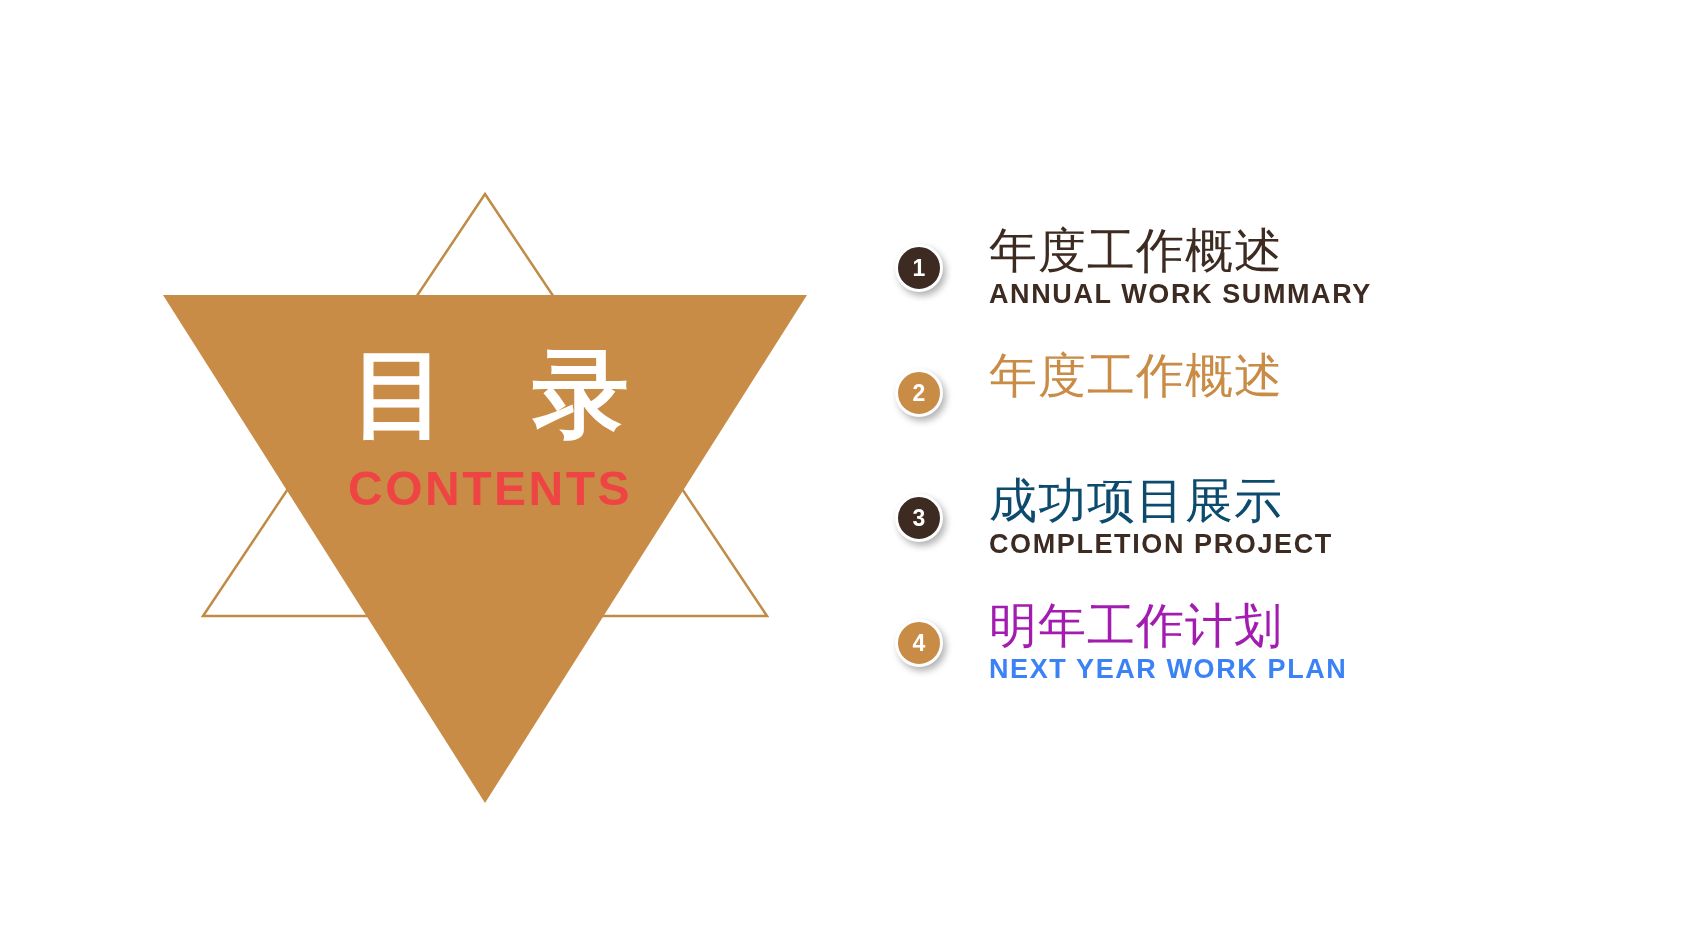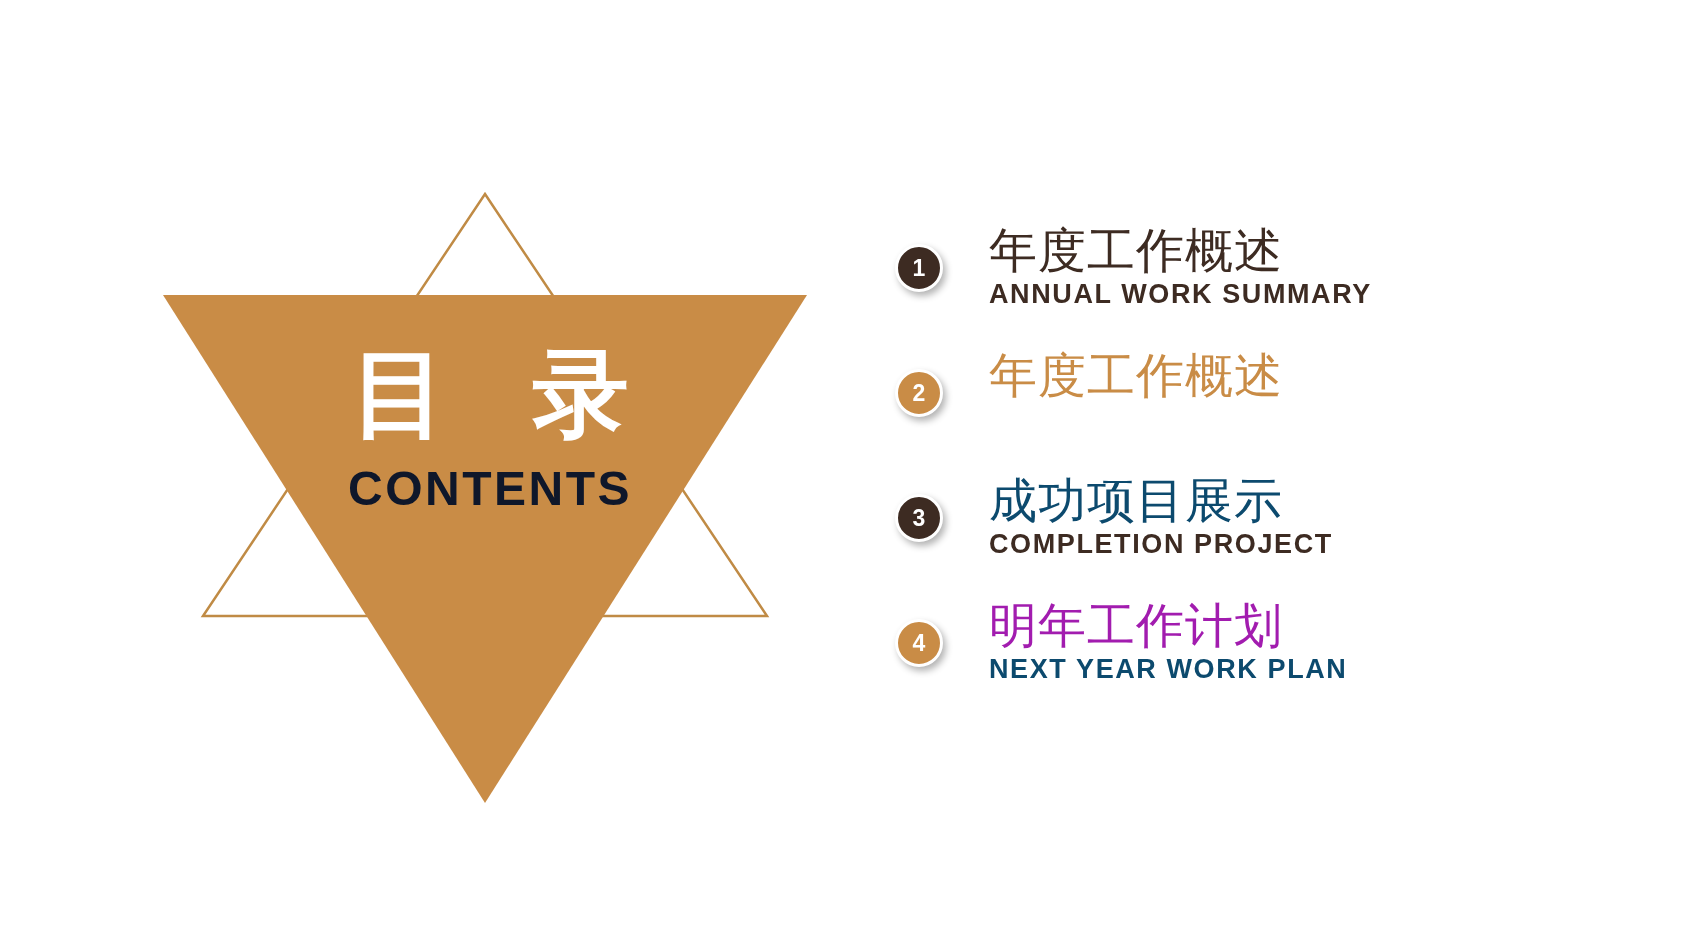--- a/index.html
+++ b/index.html
@@ -44,21 +44,21 @@
   .logo-title {
     color: #ffffff;
     font-size: 96px;
     font-weight: bold;
     letter-spacing: 26px;
     line-height: 1.08;
     text-indent: 26px;
     font-family: "DejaVu Sans", "Liberation Sans", sans-serif;
   }
   .logo-sub {
-    color: #0f172a;
+    color: #ef4444;
     font-size: 48px;
     font-weight: bold;
     letter-spacing: 2.5px;
     margin-top: 14px;
     font-family: "Liberation Sans", sans-serif;
   }
 
   
   .agenda {
     position: absolute;
@@ -148,18 +148,18 @@
       <div class="item-texts">
         <div class="cn" style="color:#0c4a6e">成功项目展示</div>
         <div class="en" style="color:#3D2B22">COMPLETION PROJECT</div>
       </div>
     </div>
 
     <div class="agenda-item">
       <div class="badge" style="background:#C98C46">4</div>
       <div class="item-texts">
         <div class="cn" style="color:#a21caf">明年工作计划</div>
-        <div class="en" style="color:#0c4a6e">NEXT YEAR WORK PLAN</div>
+        <div class="en" style="color:#3b82f6">NEXT YEAR WORK PLAN</div>
       </div>
     </div>
 
   </div>
 </div>
 
 </body></html>

